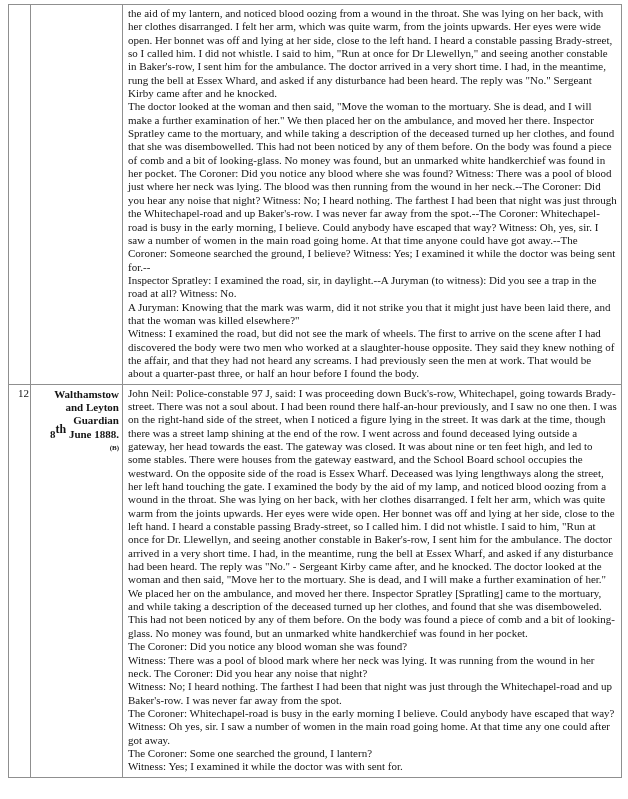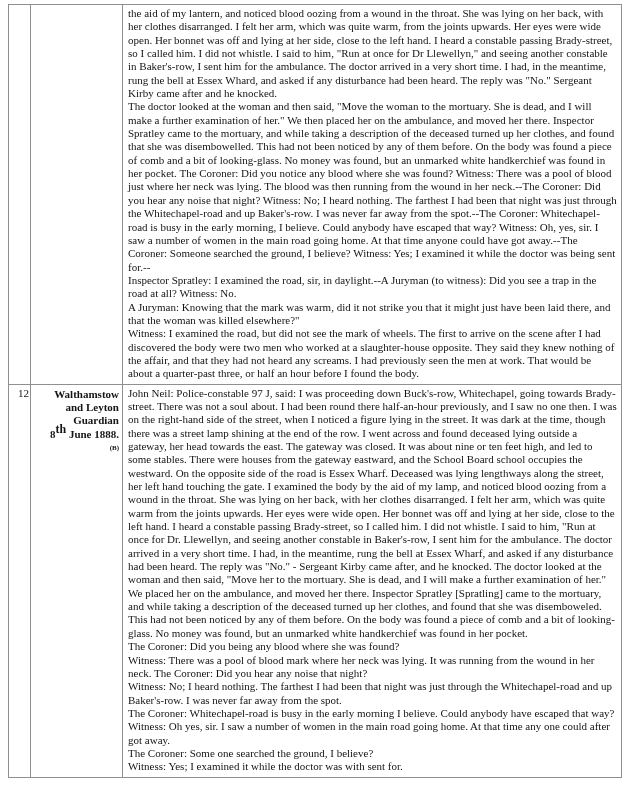--- a/index.html
+++ b/index.html
@@ -82,24 +82,24 @@
       </tr>
       <tr>
         <td class="num-cell">12</td>
         <td class="source-cell">
           <span>Walthamstow and Leyton Guardian</span><br>
           <span><span>8</span><sup class="ord">th</sup><span> June 1888.</span></span>
           <span class="source-note">(B)</span>
         </td>
         <td class="text-cell">
           <p>John Neil: Police-constable 97 J, said: I was proceeding down Buck's-row, Whitechapel, going towards Brady-street. There was not a soul about. I had been round there half-an-hour previously, and I saw no one then. I was on the right-hand side of the street, when I noticed a figure lying in the street. It was dark at the time, though there was a street lamp shining at the end of the row. I went across and found deceased lying outside a gateway, her head towards the east. The gateway was closed. It was about nine or ten feet high, and led to some stables. There were houses from the gateway eastward, and the School Board school occupies the westward. On the opposite side of the road is Essex Wharf. Deceased was lying lengthways along the street, her left hand touching the gate. I examined the body by the aid of my lamp, and noticed blood oozing from a wound in the throat. She was lying on her back, with her clothes disarranged. I felt her arm, which was quite warm from the joints upwards. Her eyes were wide open. Her bonnet was off and lying at her side, close to the left hand. I heard a constable passing Brady-street, so I called him. I did not whistle. I said to him, "Run at once for Dr. Llewellyn, and seeing another constable in Baker's-row, I sent him for the ambulance. The doctor arrived in a very short time. I had, in the meantime, rung the bell at Essex Wharf, and asked if any disturbance had been heard. The reply was "No." - Sergeant Kirby came after, and he knocked. The doctor looked at the woman and then said, "Move her to the mortuary. She is dead, and I will make a further examination of her." We placed her on the ambulance, and moved her there. Inspector Spratley [Spratling] came to the mortuary, and while taking a description of the deceased turned up her clothes, and found that she was disemboweled. This had not been noticed by any of them before. On the body was found a piece of comb and a bit of looking-glass. No money was found, but an unmarked white handkerchief was found in her pocket.</p>
-          <p>The Coroner: Did you being any blood where she was found?</p>
+          <p>The Coroner: Did you notice any blood woman she was found?</p>
           <p>Witness: There was a pool of blood mark where her neck was lying. It was running from the wound in her neck. The Coroner: Did you hear any noise that night?</p>
           <p>Witness: No; I heard nothing. The farthest I had been that night was just through the Whitechapel-road and up Baker's-row. I was never far away from the spot.</p>
           <p>The Coroner: Whitechapel-road is busy in the early morning I believe. Could anybody have escaped that way?</p>
           <p>Witness: Oh yes, sir. I saw a number of women in the main road going home. At that time any one could after got away.</p>
-          <p>The Coroner: Some one searched the ground, I believe?</p>
+          <p>The Coroner: Some one searched the ground, I lantern?</p>
           <p>Witness: Yes; I examined it while the doctor was with sent for.</p>
         </td>
       </tr>
     </tbody>
   </table>
 </div>
 
 </body></html>

